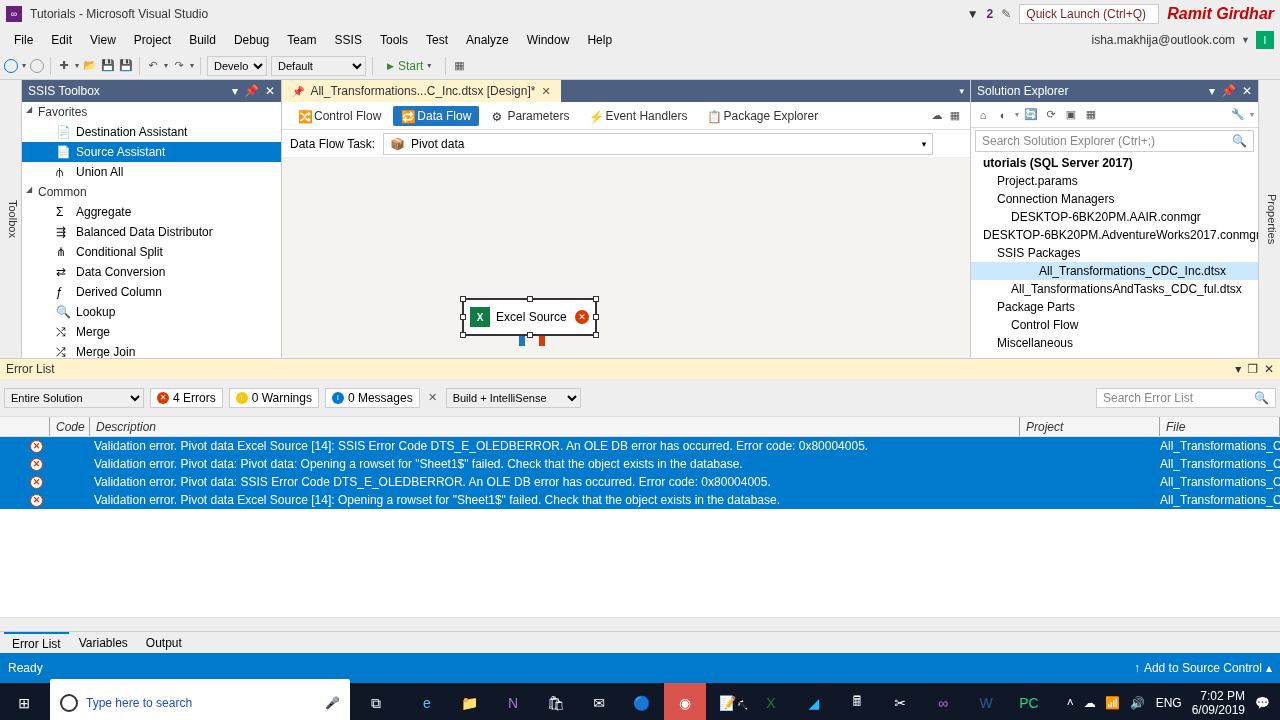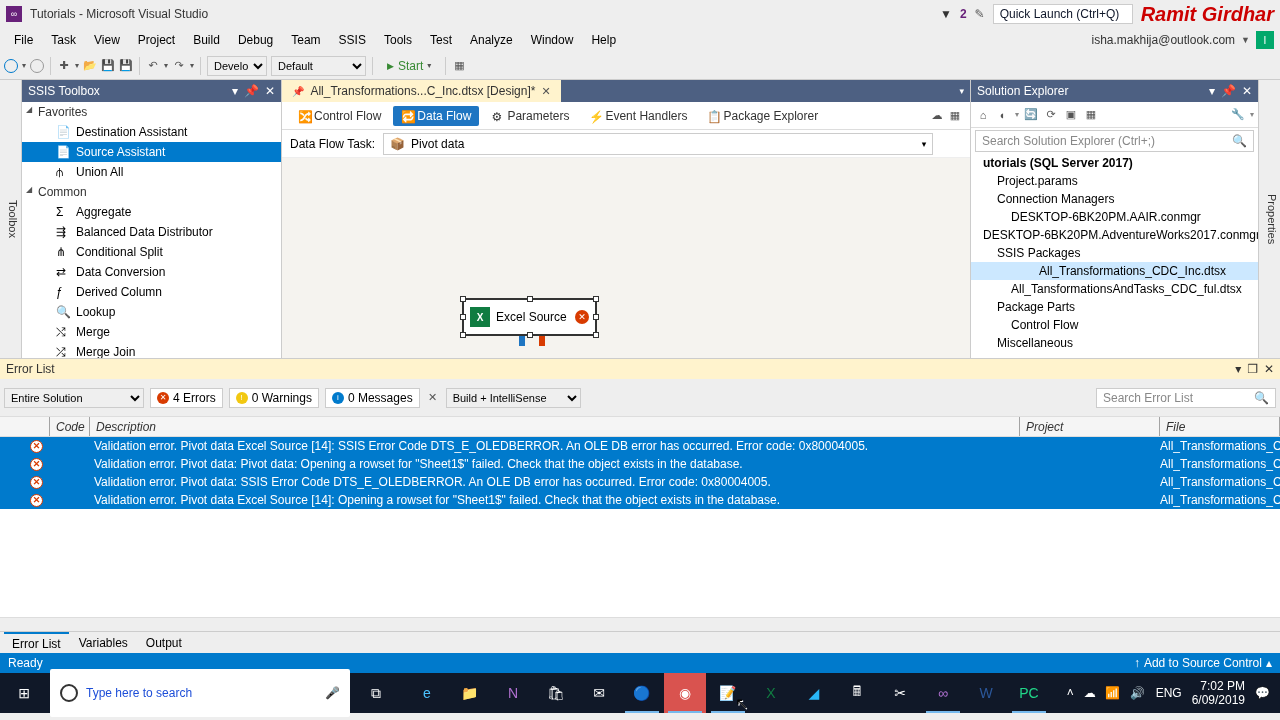--- a/index.html
+++ b/index.html
@@ -2,22 +2,22 @@
 <html><head>
 <meta charset="utf-8">
 <style>
 * { margin:0; padding:0; box-sizing:border-box; font-family:'Segoe UI', Tahoma, sans-serif; font-size:12px; }
 body { background:#eee; width:1280px; height:720px; overflow:hidden; position:relative; }
 .titlebar { height:28px; background:#eee; display:flex; align-items:center; padding:0 6px; }
 .titlebar .vs-icon { width:16px; height:16px; background:#68217a; margin-right:8px; display:flex; align-items:center; justify-content:center; color:#fff; font-size:9px; }
 .titlebar .title { color:#333; flex:1; }
 .titlebar .right { display:flex; align-items:center; gap:8px; }
 .titlebar .notif { color:#68217a; font-weight:bold; }
-.titlebar .quick { border:1px solid #ccc; padding:2px 6px; width:140px; color:#0f172a; background:#fff; }
-.titlebar .watermark { color:#c00; font-weight:bold; font-style:italic; font-size:20px; }
+.titlebar .quick { border:1px solid #ccc; padding:2px 6px; width:140px; color:#7f1d1d; background:#fff; }
+.titlebar .watermark { color:#c00; font-weight:bold; font-style:italic; font-size:16px; }
 .menubar { height:24px; background:#eee; display:flex; align-items:center; padding:0 6px; gap:2px; }
 .menubar .item { padding:3px 8px; cursor:pointer; }
 .menubar .right { margin-left:auto; display:flex; align-items:center; gap:6px; }
 .menubar .user { color:#333; }
 .menubar .avatar { width:18px; height:18px; background:#00a86b; color:#fff; display:flex; align-items:center; justify-content:center; font-size:10px; }
 .toolbar { height:28px; background:#eee; display:flex; align-items:center; padding:0 4px; gap:4px; border-bottom:1px solid #ccc; }
 .toolbar .sep { width:1px; height:18px; background:#ccc; margin:0 2px; }
 .toolbar select { border:1px solid #ccc; padding:1px 2px; font-size:11px; height:20px; }
 .toolbar .start { color:#388a34; padding:2px 8px; display:flex; align-items:center; gap:4px; }
 .toolbar .start::before { content:'▶'; color:#388a34; font-size:9px; }
@@ -83,21 +83,21 @@
 .el-row { display:flex; background:#007acc; color:#fff; padding:2px 0; font-size:11px; align-items:center; }
 .el-row .c-icon { width:50px; padding-left:30px; }
 .el-row .c-icon .dot { width:13px; height:13px; border-radius:50%; background:#fff; color:#d83b01; display:flex; align-items:center; justify-content:center; font-weight:bold; font-size:9px; border:1px solid #d83b01; }
 .el-row .c-code { width:40px; }
 .el-row .c-desc { flex:1; padding-left:4px; white-space:nowrap; overflow:hidden; }
 .el-row .c-proj { width:140px; }
 .el-row .c-file { width:120px; white-space:nowrap; overflow:hidden; }
 .el-scroll-track { height:14px; background:#eee; border-top:1px solid #ddd; position:relative; }
 .bottom-tabs { height:22px; background:#eee; display:flex; align-items:center; padding:0 4px; gap:2px; font-size:11px; border-top:1px solid #ccc; }
 .bottom-tabs .bt { padding:3px 8px; }
-.statusbar { height:20px; background:#007acc; color:#fff; display:flex; align-items:center; padding:0 8px; font-size:11px; }
+.statusbar { height:30px; background:#007acc; color:#fff; display:flex; align-items:center; padding:0 8px; font-size:11px; }
 .statusbar .right { margin-left:auto; display:flex; align-items:center; gap:4px; }
 
 .taskbar { height:40px; background:#101828; display:flex; align-items:center; padding:0 2px; gap:2px; }
 .taskbar .winbtn { width:44px; height:40px; background:#101828; color:#fff; display:flex; align-items:center; justify-content:center; font-size:14px; }
 .taskbar .search { flex:0 0 300px; height:48px; background:#fff; border-radius:16px 0 0 16px; display:flex; align-items:center; padding:8px 10px; gap:8px; color:#1d4ed8; margin:0 2px; border-radius:2px; }
 .taskbar .search .circ { width:18px; height:18px; border:2px solid #333; border-radius:50%; }
 .taskbar .apps { display:flex; gap:1px; margin-left:6px; }
 .taskbar .app { width:42px; height:40px; display:flex; align-items:center; justify-content:center; color:#fff; font-size:14px; position:relative; }
 .taskbar .app.active::after { content:''; position:absolute; bottom:0; left:4px; right:4px; height:2px; background:#76b9ed; }
 .taskbar .tray { margin-left:auto; display:flex; align-items:center; gap:10px; color:#fff; font-size:10px; padding:0 8px; }
@@ -114,21 +114,21 @@
     <span style="color:#333">▼</span>
     <span class="notif"><span>2</span></span>
     <span style="color:#555">✎</span>
     <div class="quick">Quick Launch (Ctrl+Q)</div>
     <div class="watermark">Ramit Girdhar</div>
   </div>
 </div>
 
 <div class="menubar">
   <span class="item">File</span>
-  <span class="item">Task</span>
+  <span class="item">Edit</span>
   <span class="item">View</span>
   <span class="item">Project</span>
   <span class="item">Build</span>
   <span class="item">Debug</span>
   <span class="item">Team</span>
   <span class="item">SSIS</span>
   <span class="item">Tools</span>
   <span class="item">Test</span>
   <span class="item">Analyze</span>
   <span class="item">Window</span>

